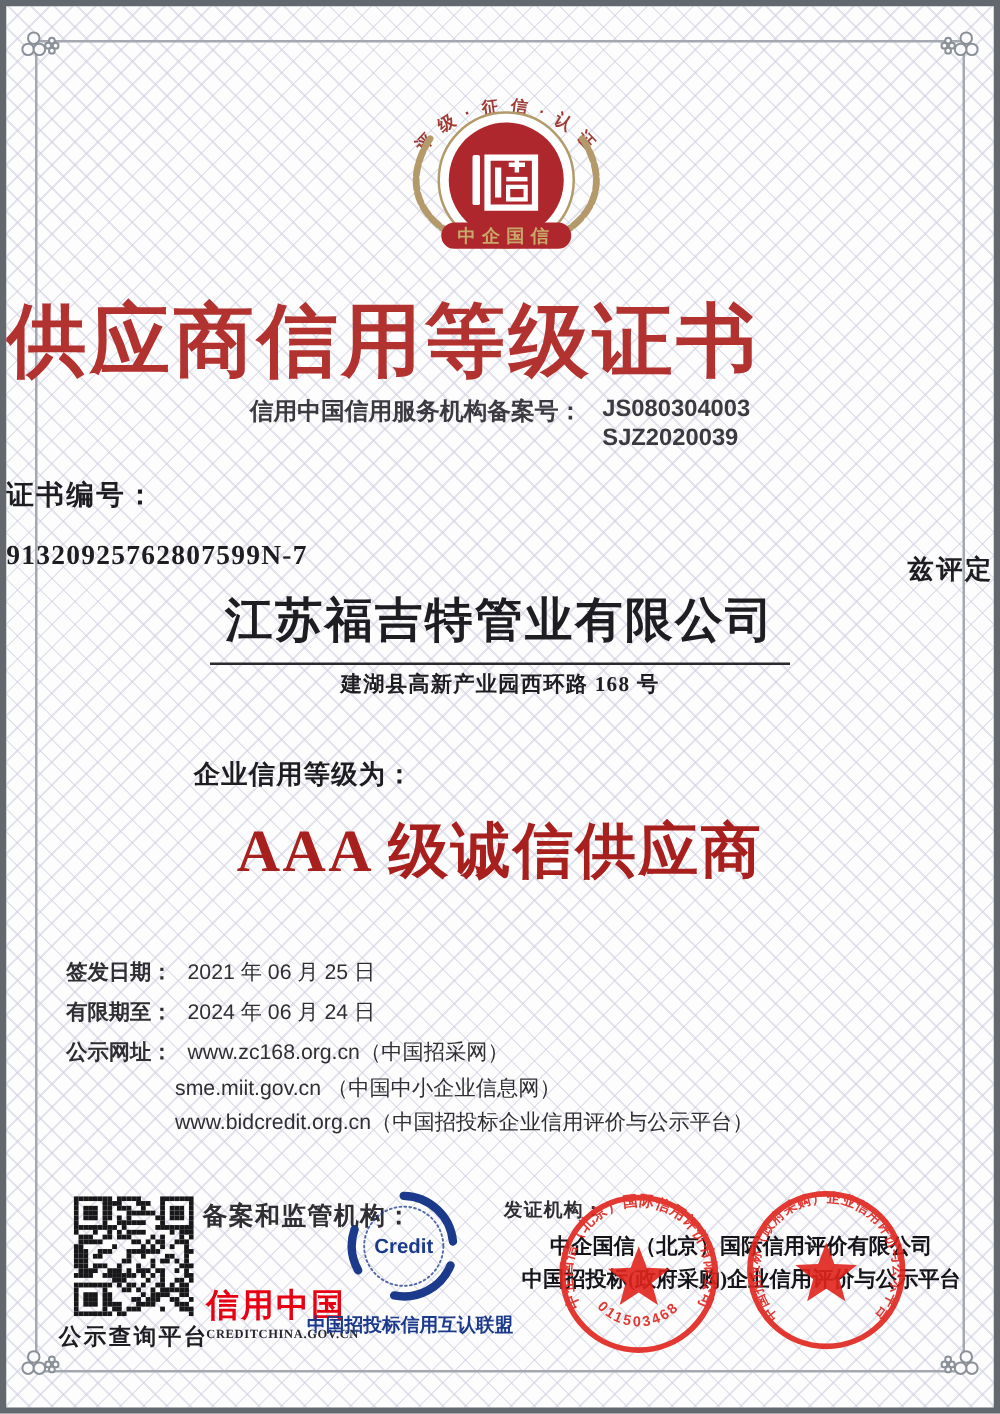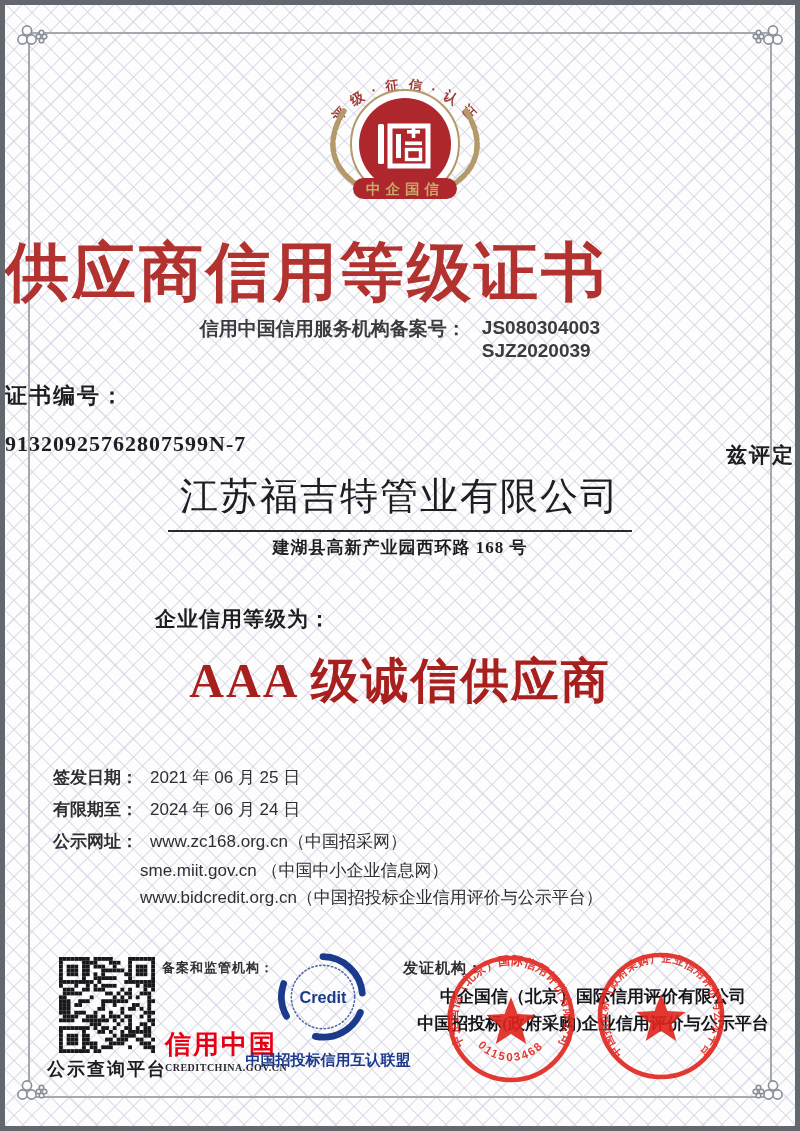--- a/index.html
+++ b/index.html
@@ -30,41 +30,41 @@
   .filing .codes{text-align:left;line-height:23px;}
 
   .certno{position:absolute;top:376px;left:0;width:100%;display:flex;justify-content:center;gap:20px;
     font-weight:700;font-size:22px;letter-spacing:1px;flex-direction:column;}
   .certno .lbl{letter-spacing:2px;}
 
   .hereby{position:absolute;top:436px;left:0;width:100%;text-align:right;
     font-weight:700;font-size:21px;letter-spacing:2px;}
 
   .company{position:absolute;top:466px;left:0;width:100%;text-align:center;}
-  .company span{display:inline-block;font-weight:400;font-size:38px;letter-spacing:2px;
+  .company span{display:inline-block;font-weight:700;font-size:38px;letter-spacing:2px;
     border-bottom:2px solid #2a2a2e;padding:0 12px 8px;text-align:center;}
 
   .address{position:absolute;top:531px;left:0;width:100%;text-align:center;
     font-weight:700;font-size:17px;letter-spacing:1px;}
 
   .grade-label{position:absolute;top:600px;left:150px;font-weight:700;font-size:21px;letter-spacing:1px;}
   .grade-value{position:absolute;top:644px;left:0;width:100%;text-align:center;
     font-weight:900;font-size:48px;letter-spacing:2px;color:#a8201e;white-space:nowrap;}
 
   .details{position:absolute;top:757px;left:48px;
     font-family:"Liberation Sans", sans-serif;font-size:17px;color:#2f2f33;font-weight:500;}
   .drow{line-height:32px;white-space:nowrap;}
   .drow .dlabel{margin-right:12px;font-weight:600;}
   .more-urls{margin-left:87px;line-height:26.5px;white-space:nowrap;}
 
   .footer{position:absolute;left:0;top:938px;width:800px;height:170px;}
   .qr{position:absolute;left:54px;top:14px;width:96px;height:96px;}
   .qr-caption{position:absolute;left:40px;top:114px;width:124px;text-align:center;
     font-weight:800;font-size:18px;letter-spacing:2px;}
-  .regulator{position:absolute;left:157px;top:16px;font-weight:600;font-size:13px;color:#2e2e33;letter-spacing:1px;}
+  .regulator{position:absolute;left:157px;top:16px;font-weight:600;font-size:20px;color:#2e2e33;letter-spacing:1px;}
   .cc-name{position:absolute;left:160px;top:84px;font-family:"Liberation Sans", sans-serif;
     font-weight:900;font-size:26px;letter-spacing:2px;color:#e60012;}
   .cc-domain{position:absolute;left:160px;top:119px;font-weight:800;font-size:10px;letter-spacing:.5px;color:#26262e;}
   .credit-logo{position:absolute;left:270px;top:6px;width:96px;height:96px;}
   .alliance{position:absolute;left:238px;top:108px;width:170px;text-align:center;
     font-family:"Liberation Sans", sans-serif;font-weight:700;font-size:15px;color:#1c3a8c;}
   .issuer-label{position:absolute;left:398px;top:16px;font-weight:600;font-size:15px;letter-spacing:1px;color:#2e2e33;}
   .issuer{position:absolute;left:400px;top:40px;width:376px;text-align:center;
     font-weight:800;font-size:17px;line-height:27px;color:#141419;}
   .seals{position:absolute;left:428px;top:-14px;width:312px;height:176px;pointer-events:none;}

